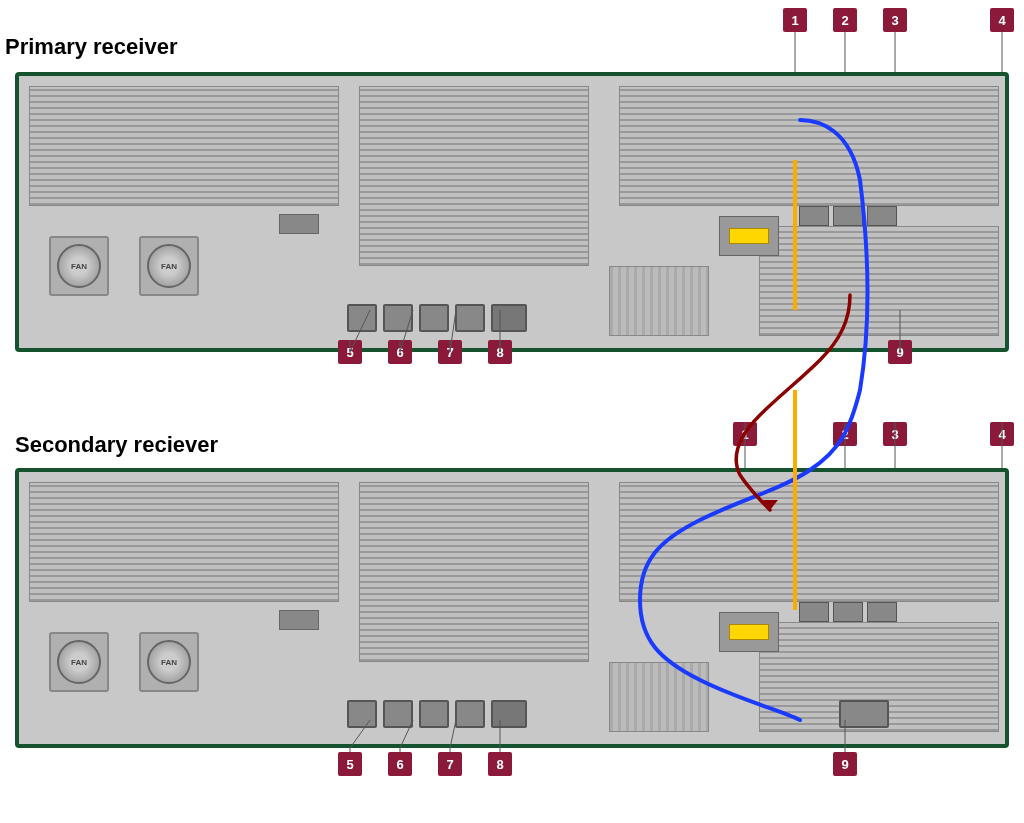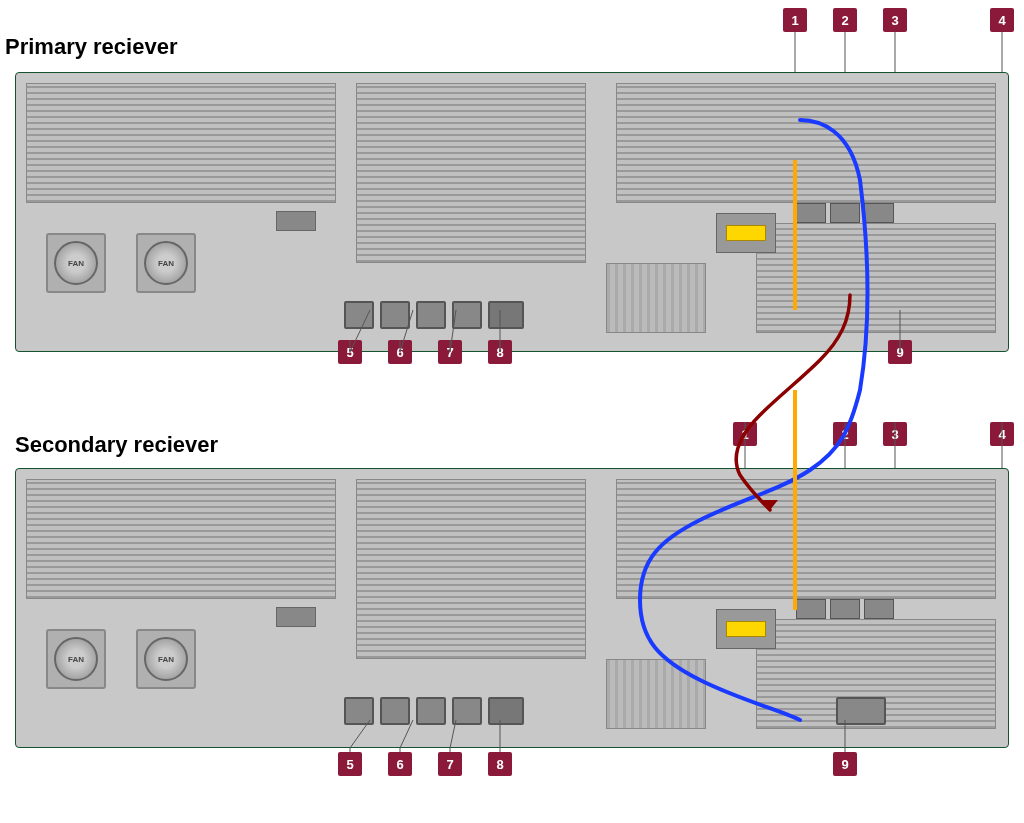--- a/index.html
+++ b/index.html
@@ -16,21 +16,21 @@
       font-size: 22px;
       font-weight: bold;
       color: #000;
       position: absolute;
     }
 
     
     .server-unit {
       position: absolute;
       background: #c8c8c8;
-      border: 1px solid #14532d;
+      border: 4px solid #14532d;
       border-radius: 4px;
     }
 
     
     .badge {
       position: absolute;
       background: #8b1a3a;
       color: white;
       font-size: 13px;
       font-weight: bold;
@@ -74,21 +74,21 @@
       top: 0;
       left: 0;
       width: 1024px;
       height: 823px;
       pointer-events: none;
     }
   </style>
 </head>
 <body>
 
-<div class="section-label" style="top: 34px; left: 5px;">Primary reciever</div>
+<div class="section-label" style="top: 34px; left: 5px;">Primary receiver</div>
 
 <div class="server-unit" style="top: 72px; left: 15px; width: 994px; height: 280px;">
 
   <div style="position:absolute; top:10px; left:10px; width:310px; height:120px; background:#bbb; border:1px solid #888;">
     <div style="width:100%;height:100%;background:repeating-linear-gradient(0deg,#999 0,#999 2px,#c0c0c0 2px,#c0c0c0 6px);"></div>
   </div>
 
   <div style="position:absolute; top:138px; left:260px; width:40px; height:20px; background:#888; border:1px solid #666;"></div>
 
   <div style="position:absolute; top:10px; left:340px; width:230px; height:180px; background:#bbb; border:1px solid #888;">

